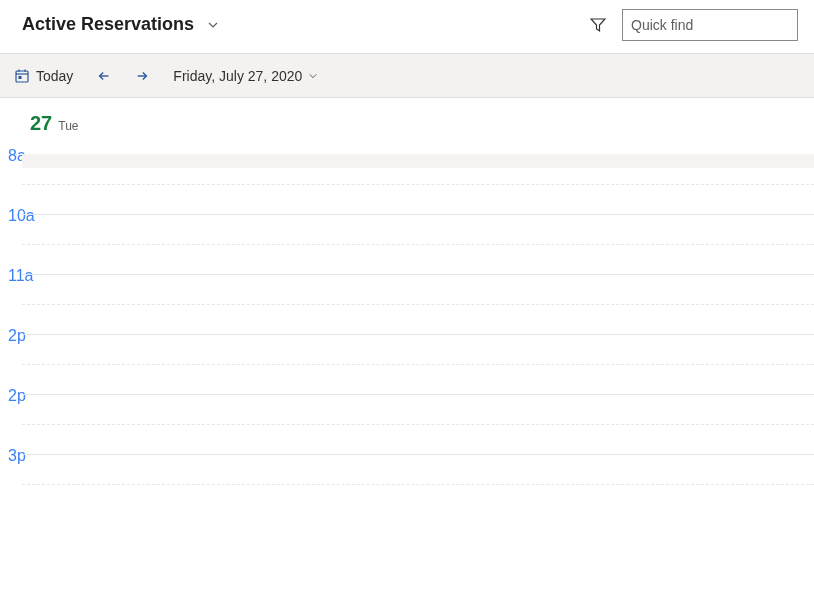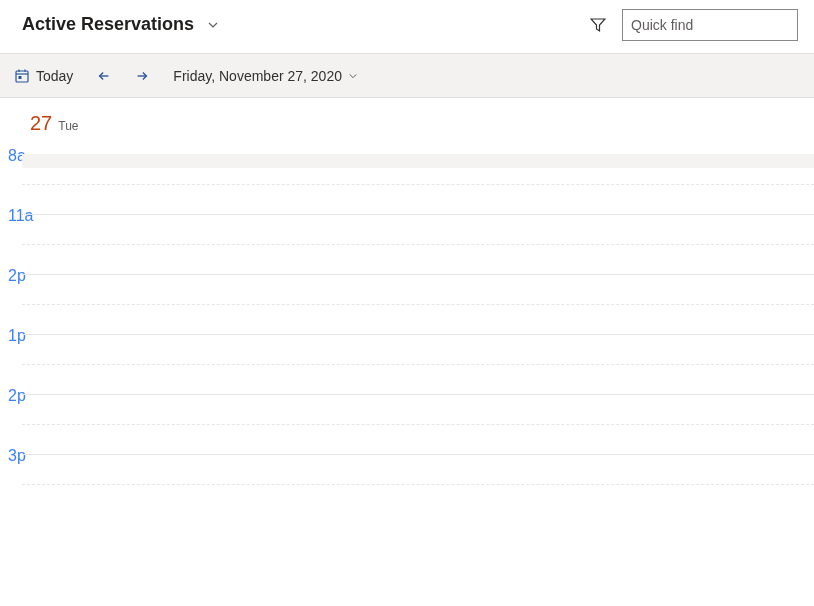--- a/index.html
+++ b/index.html
@@ -101,21 +101,21 @@
     overflow: hidden;
     border-top: none;
   }
   .day-header {
     height: 56px;
     display: flex;
     align-items: baseline;
     padding: 14px 0 0 30px;
     gap: 6px;
   }
-  .day-num { font-size: 20px; font-weight: 400; color:#c2410c; }
+  .day-num { font-size: 20px; font-weight: 700; color:#15803d; }
   .day-name { font-size: 12px; color:#605e5c; }
 
   .grid {
     position: relative;
   }
   .grid-row {
     height: 60px;
     position: relative;
   }
   .hour-line {
@@ -189,52 +189,52 @@
         <polyline points="7,4 3,8 7,12"></polyline>
       </svg>
   </div>
   <div class="tb-item">
     <svg class="tb-nav-ico" viewBox="0 0 16 16">
         <line x1="3" y1="8" x2="13" y2="8"></line>
         <polyline points="9,4 13,8 9,12"></polyline>
       </svg>
   </div>
   <div class="tb-item">
-    <span class="date-txt">Friday, November 27, 2020</span>
+    <span class="date-txt">Friday, July 27, 2020</span>
     <svg class="sm-chev" viewBox="0 0 12 12">
         <polyline points="2,4 6,8 10,4"></polyline>
       </svg>
   </div>
 </div>
 
 <div class="cal-wrap">
   <div class="day-header">
     <span class="day-num">27</span>
     <span class="day-name">Tue</span>
   </div>
   <div class="grid">
 
   <div class="grid-row">
         <div class="hour-label">8a</div>
         <div class="hour-line"></div>
         <div class="eight-highlight"></div>
         <div class="half-line"></div>
       </div>
       <div class="grid-row">
+        <div class="hour-label">10a</div>
+        <div class="hour-line"></div>
+        <div class="half-line"></div>
+      </div>
+      <div class="grid-row">
         <div class="hour-label">11a</div>
         <div class="hour-line"></div>
         <div class="half-line"></div>
       </div>
       <div class="grid-row">
         <div class="hour-label">2p</div>
-        <div class="hour-line"></div>
-        <div class="half-line"></div>
-      </div>
-      <div class="grid-row">
-        <div class="hour-label">1p</div>
         <div class="hour-line"></div>
         <div class="half-line"></div>
       </div>
       <div class="grid-row">
         <div class="hour-label">2p</div>
         <div class="hour-line"></div>
         <div class="half-line"></div>
       </div>
       <div class="grid-row">
         <div class="hour-label">3p</div>

